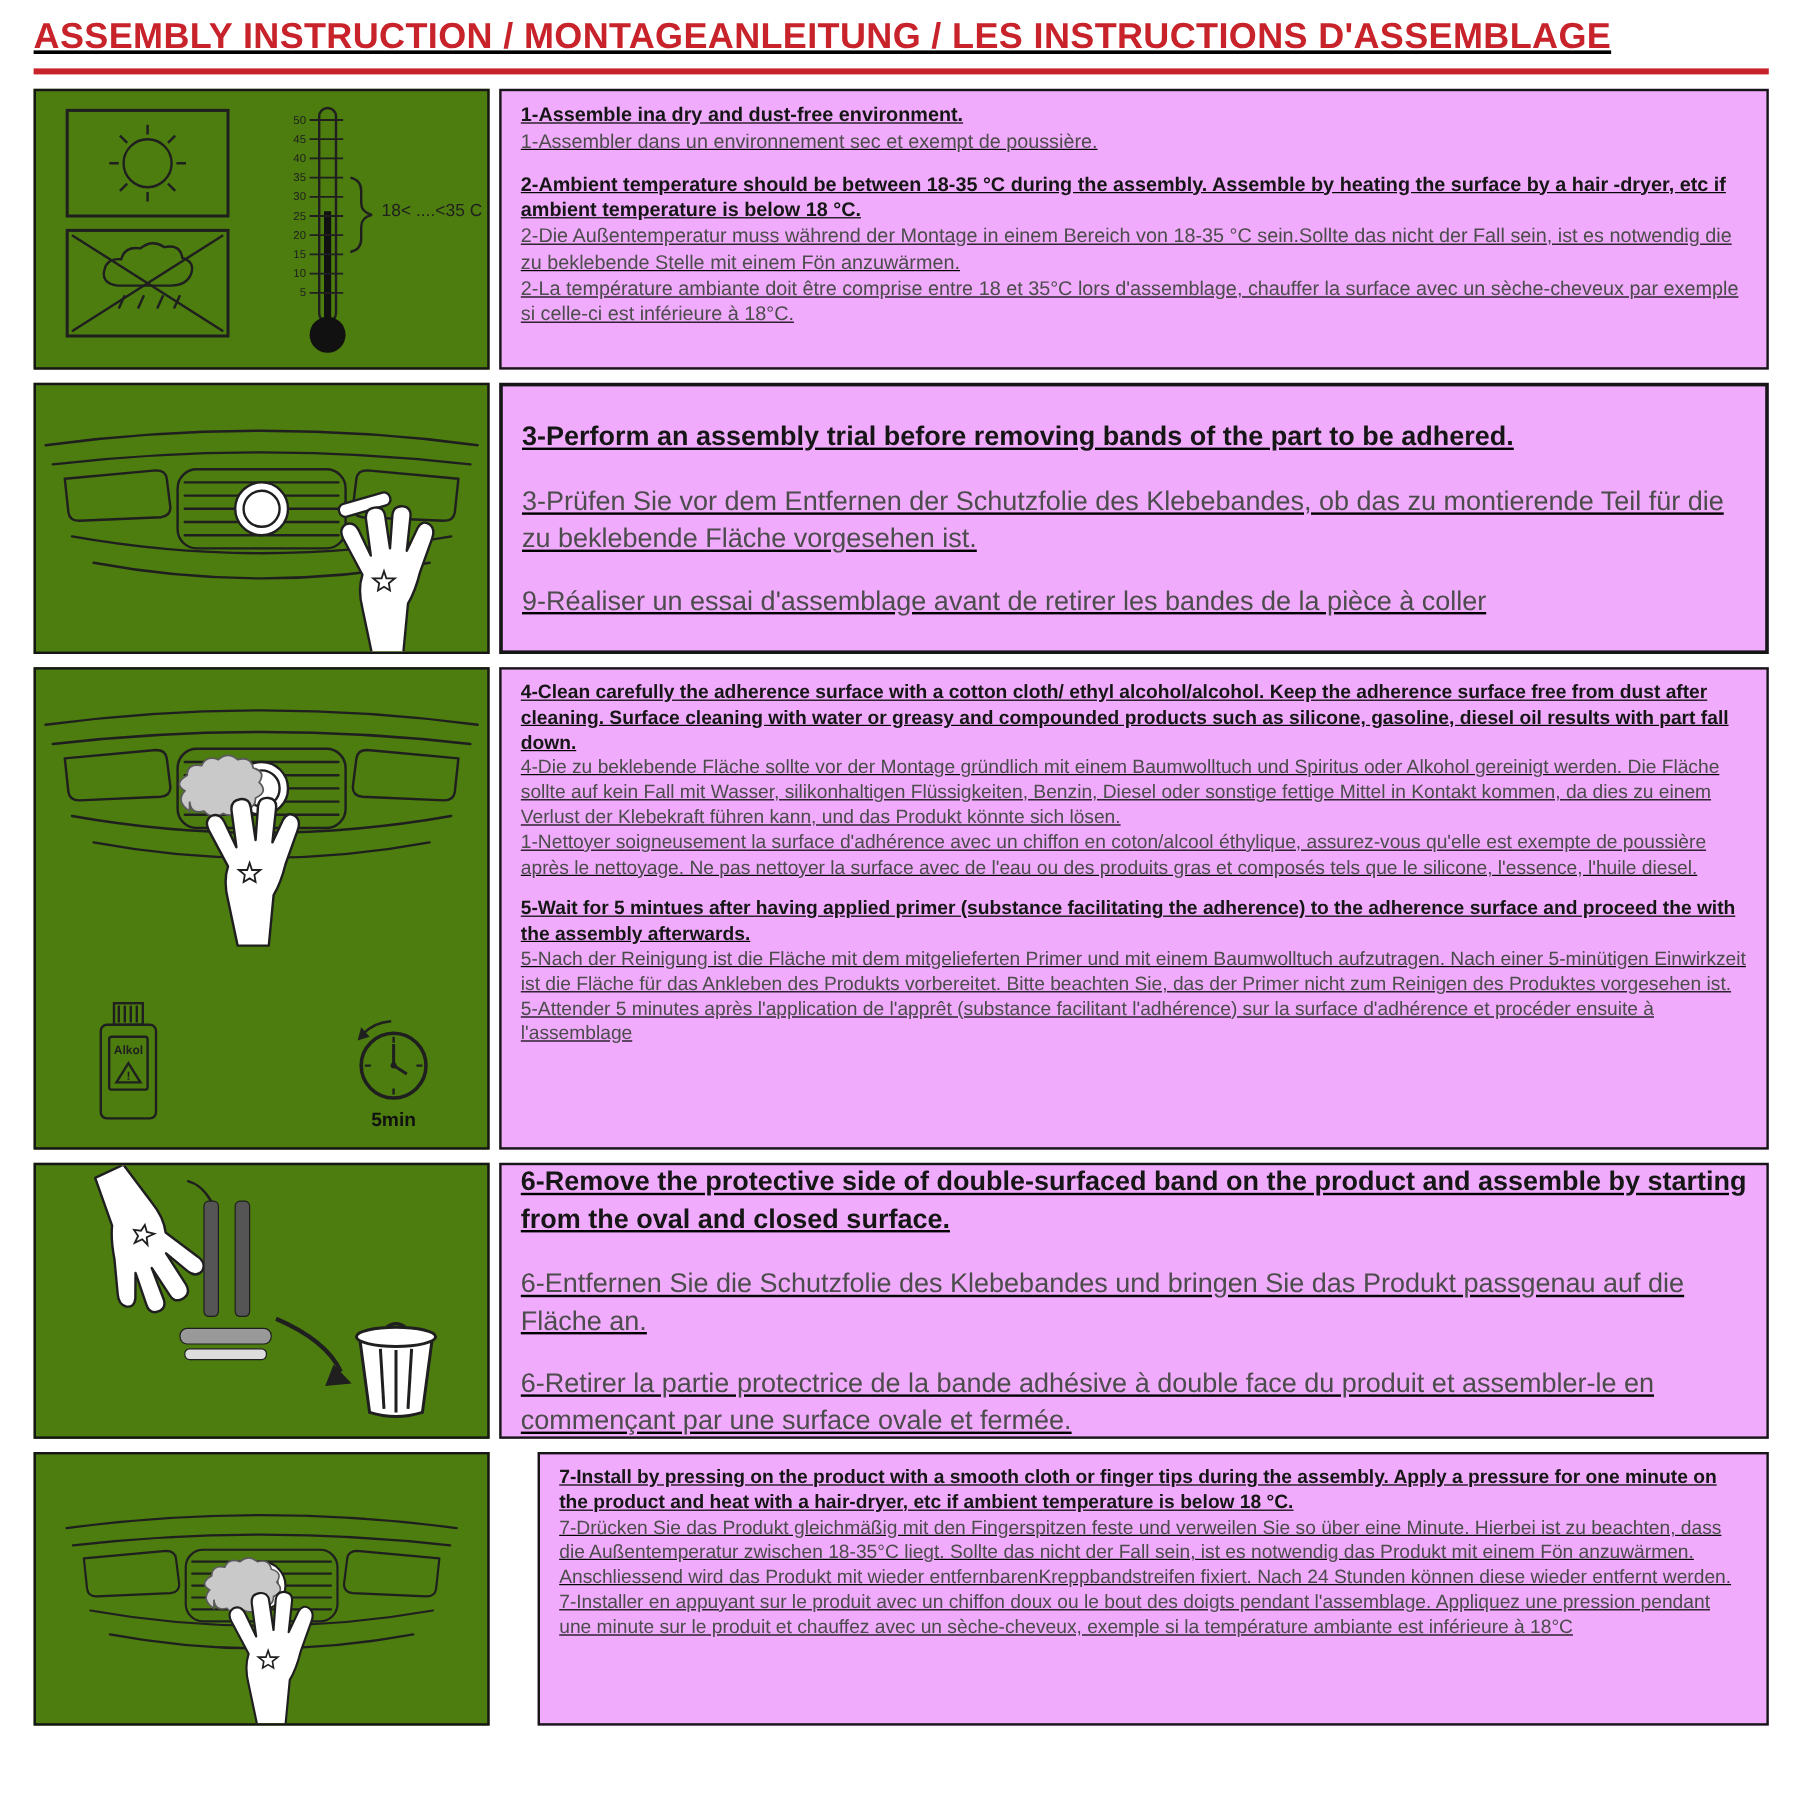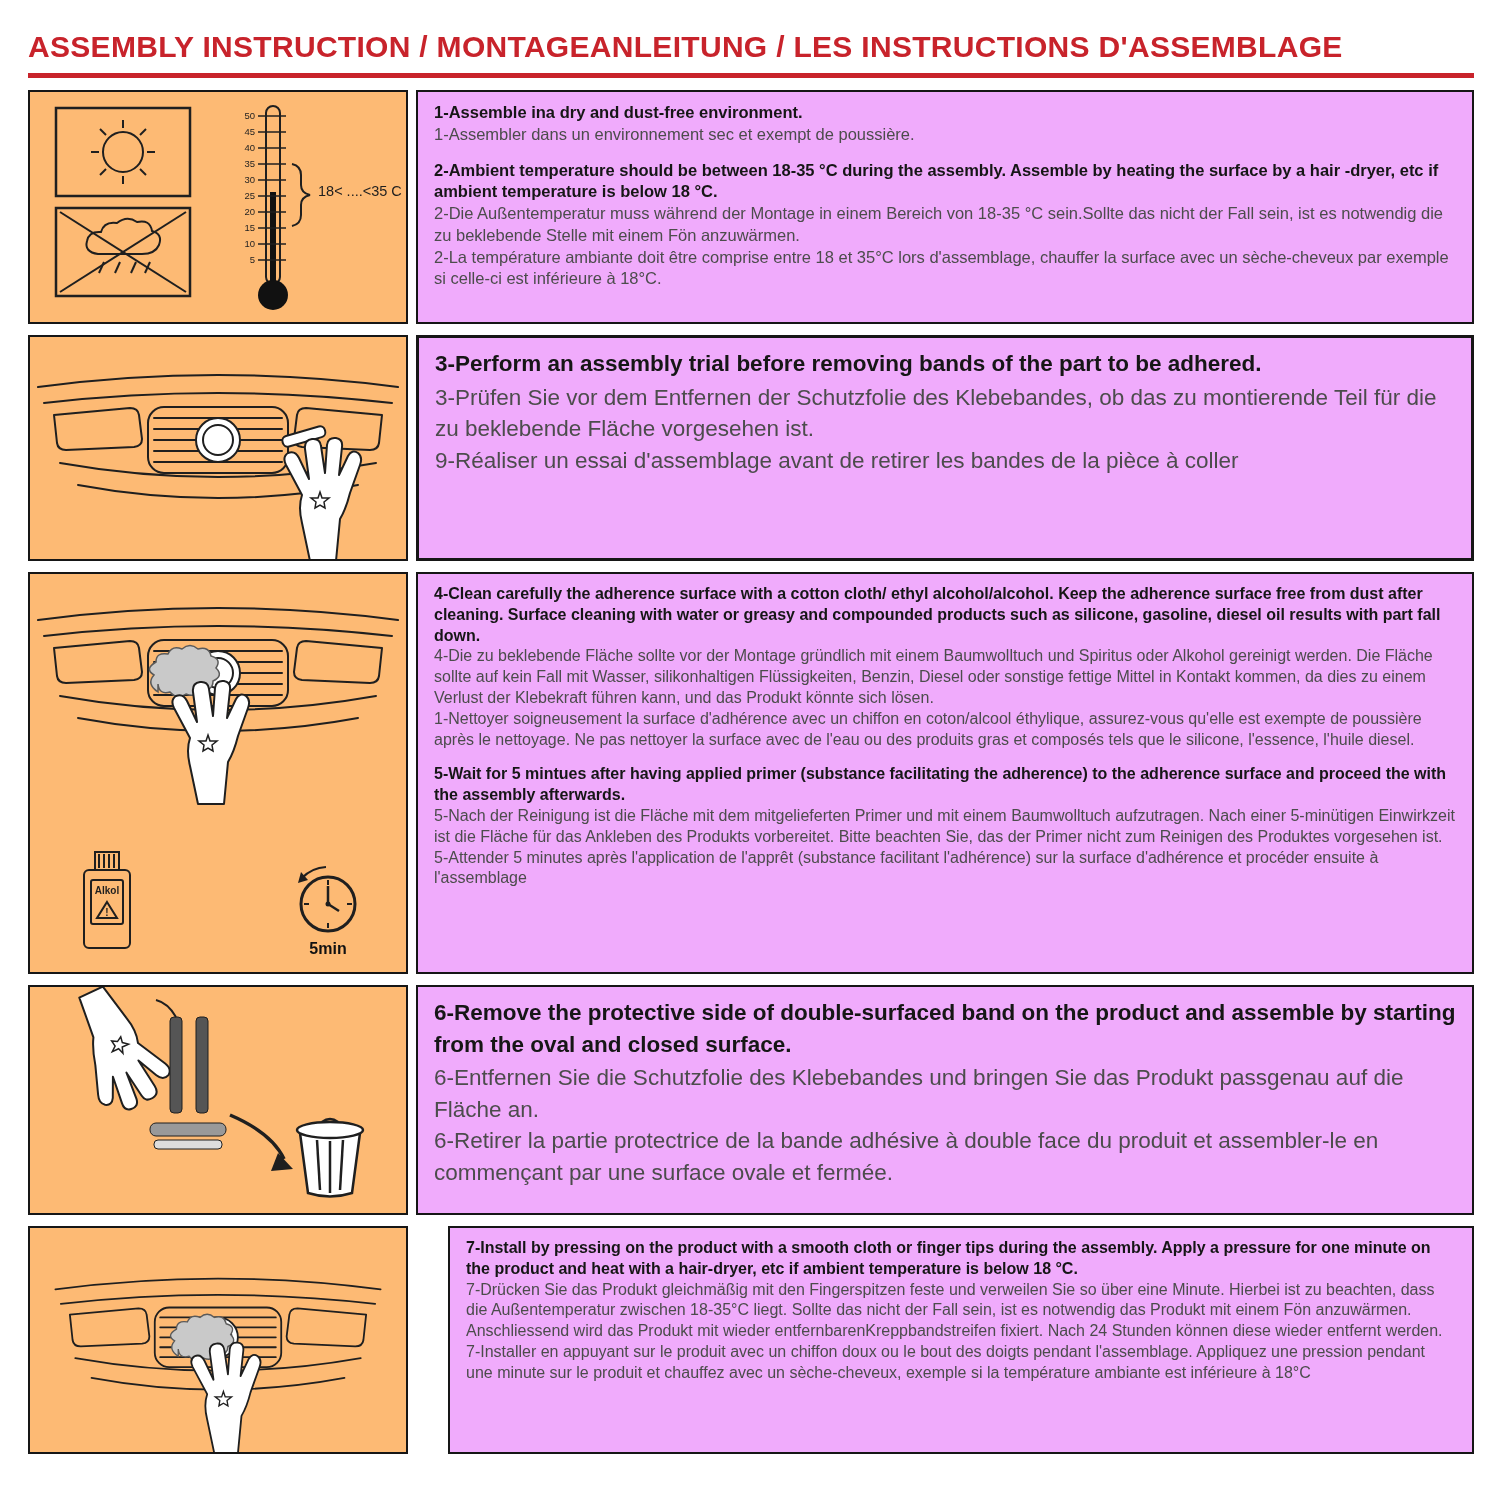--- a/index.html
+++ b/index.html
@@ -8,31 +8,31 @@
     --heading:#161616;
     --text:#4c4c4c;
     --border:#161616;
   }
   *{box-sizing:border-box;}
   html,body{margin:0;padding:0;}
   body{
     width:1500px;height:1500px;background:#ffffff;overflow:hidden;
     font-family:"Liberation Sans", sans-serif;
   }
-  .page{width:1500px;height:1500px;padding:30px 26px 0 28px;position:relative;}
+  .page{width:1500px;height:1500px;padding:14px 26px 0 28px;position:relative;text-decoration:underline;}
   .title{margin:0;color:var(--accent);font-size:30px;font-weight:800;letter-spacing:.3px;white-space:nowrap;}
   .title-rule{height:5px;background:var(--accent);margin-top:9px;}
   .rows{margin-top:12px;}
   .row{display:flex;gap:8px;margin-bottom:11px;}
   .row-1{height:234px;} .row-2{height:226px;} .row-3{height:402px;} .row-4{height:230px;} .row-5{height:228px;gap:40px;}
-  .figure-box{flex:0 0 380px;width:380px;border:2px solid var(--border);background:#fdba74;overflow:hidden;}
+  .figure-box{flex:0 0 380px;width:380px;border:2px solid var(--border);background:#4d7c0f;overflow:hidden;}
   .figure-box svg{display:block;width:100%;height:100%;}
   .text-box{flex:1;border:2px solid var(--border);padding:10px 16px;display:flex;flex-direction:column;background:#f0abfc;}
   .row-2 .text-box{border-width:3px;}
-  .text-box.center{justify-content:flex-start;}
+  .text-box.center{justify-content:center;gap:20px;}
   .p{margin:0;font-size:16.5px;line-height:1.32;color:var(--text);}
   .p.b{color:var(--heading);font-weight:700;}
   .p.gap{margin-top:14px;}
   .size-lg .p{font-size:22.5px;line-height:1.4;}
   .size-lg .p.b{margin-bottom:2px;}
   .size-sm .p{font-size:16px;line-height:1.3;}
   .logo{position:absolute;right:28px;bottom:30px;font-size:66px;font-weight:800;letter-spacing:1px;line-height:1;}
   .logo .black{color:#141414;}
   .logo .red{color:var(--logo-red);}
   .defs-holder{position:absolute;width:0;height:0;overflow:hidden;}

